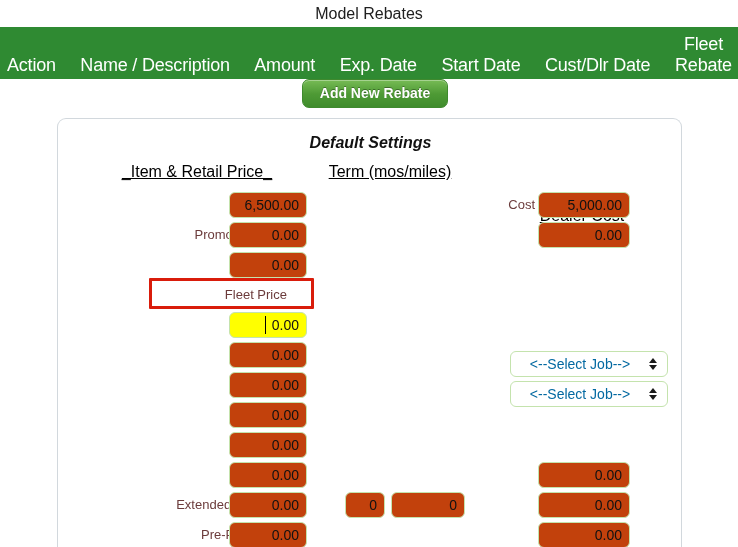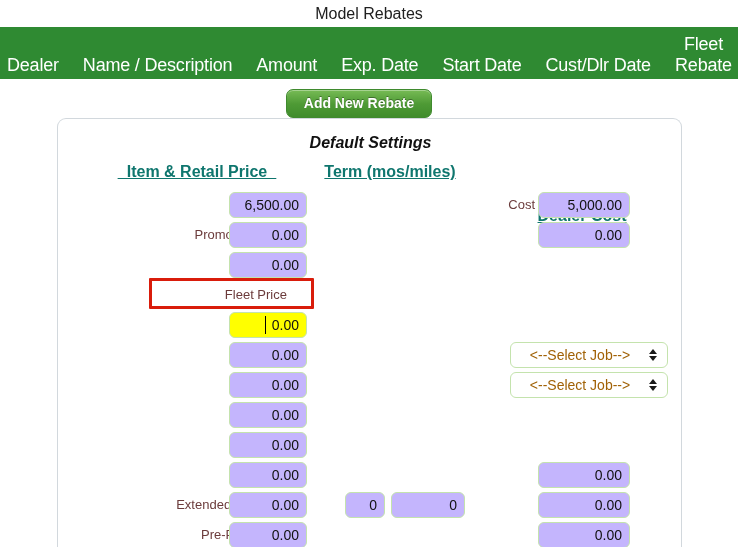--- a/index.html
+++ b/index.html
@@ -54,24 +54,24 @@
   .grid-header .col.wrap {
     white-space: normal;
     width: 62px;
     line-height: 21px;
     padding-right: 2px;
   }
 
   
   .toolbar-row {
     position: absolute;
-    left: 0; top: 79px;
+    left: 16px; top: 79px;
     width: 718px; height: 39px;
     display: flex;
-    align-items: flex-end;
+    align-items: flex-start;
     justify-content: center;
   }
   .btn-add {
     display: inline-block;
     padding: 5px 17px 6px 17px;
     border: 1px solid #3f8a2e;
     border-radius: 7px;
     background: linear-gradient(#77bb55, #4e9a35 52%, #3f8c2c);
     color: #ffffff;
     font-size: 14px;
@@ -107,22 +107,22 @@
 
   
   .col-heads {
     position: absolute;
     left: 0; top: 44px;
     width: 625px; height: 24px;
   }
   .col-head {
     position: absolute;
     font-size: 16px;
-    font-weight: bold;
-    color: #0f766e;
+    font-weight: normal;
+    color: #000000;
     text-decoration: underline;
     white-space: nowrap;
   }
   .col-head.retail { left: 34px;  width: 210px; text-align: center; }
   .col-head.term   { left: 232px; width: 200px; text-align: center; }
   .col-head.dealer { left: 444px; width: 160px; text-align: center; margin-top: 44px; }
 
   
   .rows {
     position: absolute;
@@ -144,21 +144,21 @@
     color: #6b3b3b;
     white-space: nowrap;
     text-align: right;
   }
 
   .fld {
     position: absolute;
     height: 26px;
     border: 1px solid #c4e3ad;
     border-radius: 6px;
-    background: #c4b5fd;
+    background: #c2410c;
     font-family: "Liberation Sans", sans-serif;
     font-size: 14px;
     color: #111111;
     text-align: right;
     padding: 0 7px 0 4px;
     outline: none;
   }
 
   
   .fld.retail { left: 171px; top: 1px; width: 78px; }
@@ -184,27 +184,27 @@
   .caret {
     position: absolute;
     right: 41px; top: 4px;
     width: 1px; height: 18px;
     background: #000000;
   }
 
   
   .sel {
     position: absolute;
-    left: 452px; top: 1px;
+    left: 452px; top: 10px;
     width: 158px; height: 26px;
     border: 1px solid #c4e3ad;
     border-radius: 6px;
     background: #ffffff;
     font-size: 14px;
-    color: #a16207;
+    color: #0369a1;
     display: flex;
     align-items: center;
     justify-content: center;
     cursor: pointer;
     font-family: "Liberation Sans", sans-serif;
   }
   .sel .sel-text { padding-right: 18px; white-space: nowrap; }
   .sel .stepper {
     position: absolute;
     right: 10px; top: 50%;
@@ -236,21 +236,21 @@
   }
 </style>
 </head>
 <body>
 
 <div id="screen">
 
   <div class="page-title">Model Rebates</div>
 
   <div class="grid-header">
-    <div class="col">Dealer</div>
+    <div class="col">Action</div>
     <div class="col">Name / Description</div>
     <div class="col">Amount</div>
     <div class="col">Exp. Date</div>
     <div class="col">Start Date</div>
     <div class="col">Cust/Dlr Date</div>
     <div class="col wrap">Fleet Rebate</div>
   </div>
 
   <div class="toolbar-row">
     <button class="btn-add">Add New Rebate</button>

